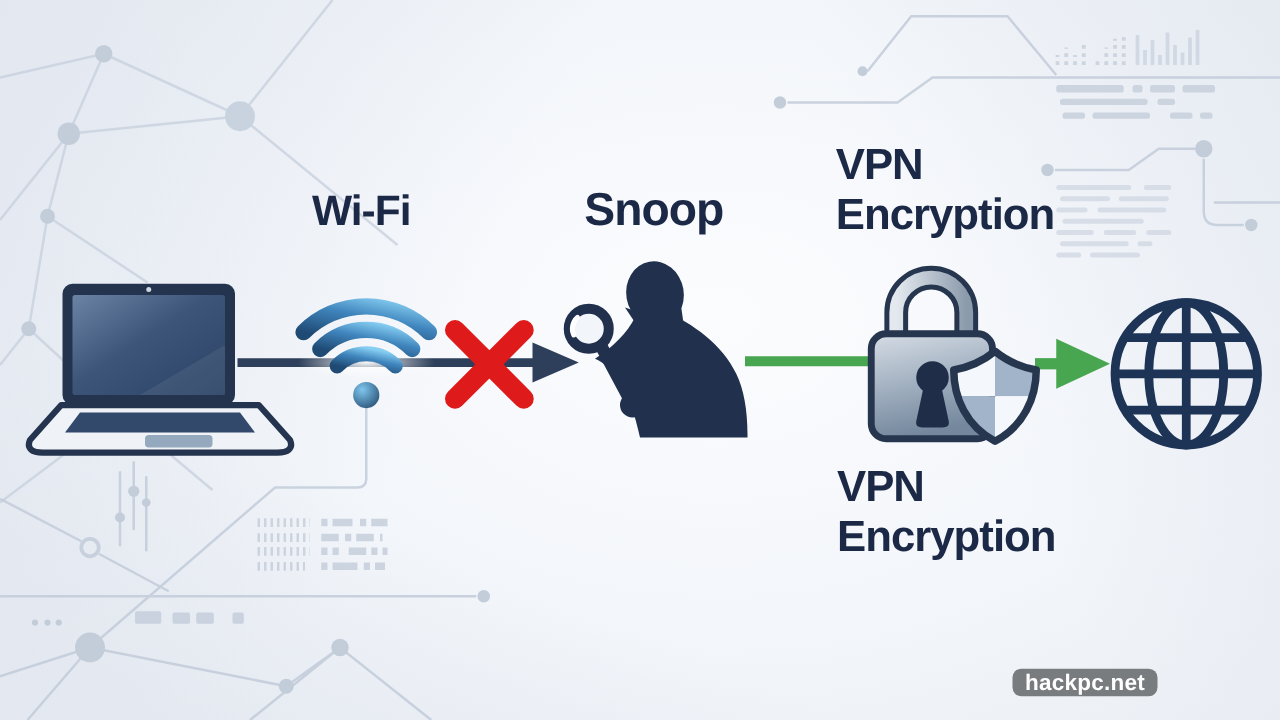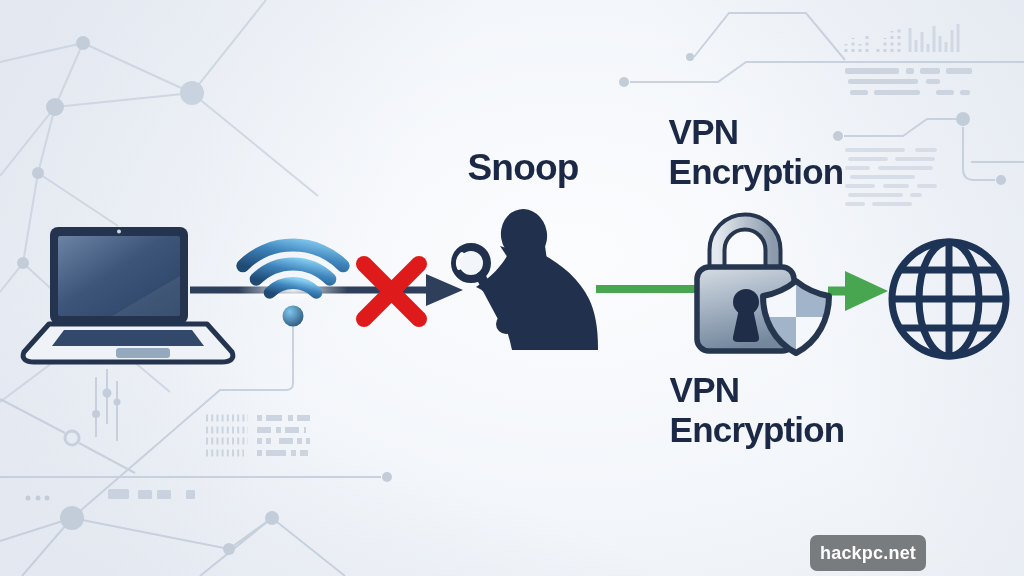--- a/index.html
+++ b/index.html
@@ -16,21 +16,21 @@
   .label{
     position:absolute;transform:translateX(-50%);
     color:var(--navy,#1b2946);font-weight:700;white-space:nowrap;
     letter-spacing:-0.8px;line-height:40px;z-index:5;
   }
   .label-wifi{left:289px;top:149px;font-size:34px;}
   .label-snoop{left:523px;top:148px;font-size:37px;}
   .label-vpn-top{left:756px;top:112px;font-size:35px;}
   .label-vpn-bottom{left:757px;top:370px;font-size:35px;}
   .badge{
-    position:absolute;left:810px;top:535px;height:36px;z-index:6;
+    position:absolute;left:810px;top:535px;height:22px;z-index:6;
     display:inline-flex;align-items:center;justify-content:center;
     padding:0 10px;border-radius:7px;background:var(--badge-bg,#737679);
     color:var(--badge-text,#fff);font-size:18px;font-weight:700;opacity:.95;
     letter-spacing:.2px;
   }
 </style>
 </head>
 <body>
 
 <div class="stage">
@@ -254,20 +254,21 @@
       <circle cx="949" cy="299" r="57"></circle>
       <ellipse cx="949" cy="299" rx="30" ry="57"></ellipse>
       <path d="M949,242 L949,356"></path>
       <path d="M893,299 L1005,299"></path>
       <path d="M900,270 L998,270"></path>
       <path d="M900,328 L998,328"></path>
     </g>
   </svg>
 
   <div class="label label-wifi">
+    <div>Wi-Fi</div>
   </div>
 
   <div class="label label-snoop">Snoop</div>
 
   <div class="label label-vpn-top">
     <div>VPN</div>
     <div>Encryption</div>
   </div>
 
   <div class="label label-vpn-bottom">

